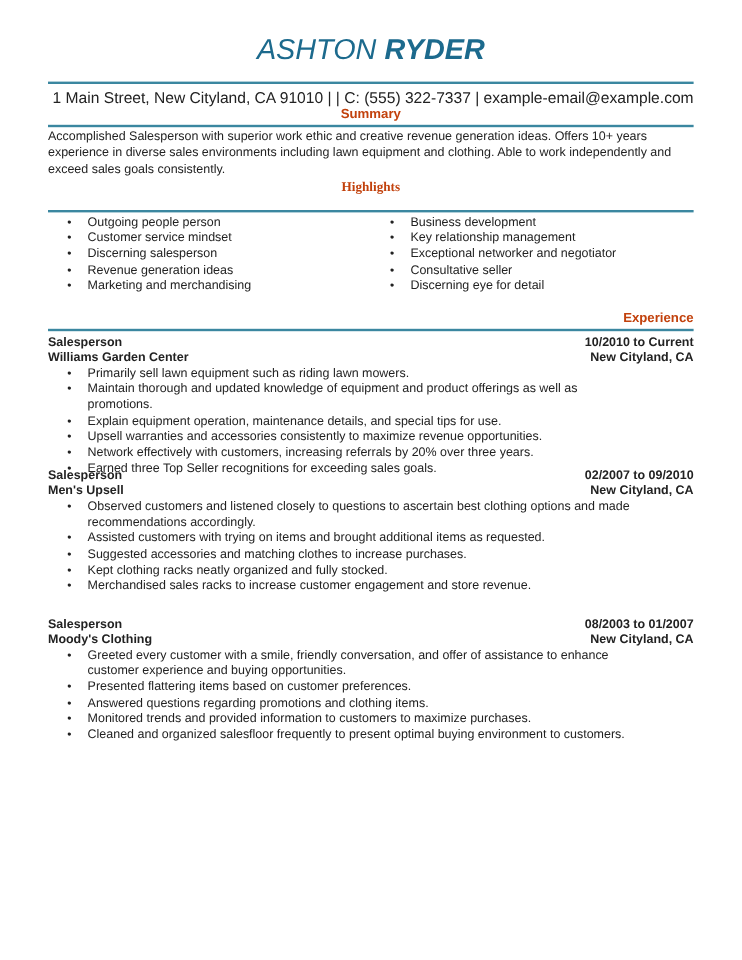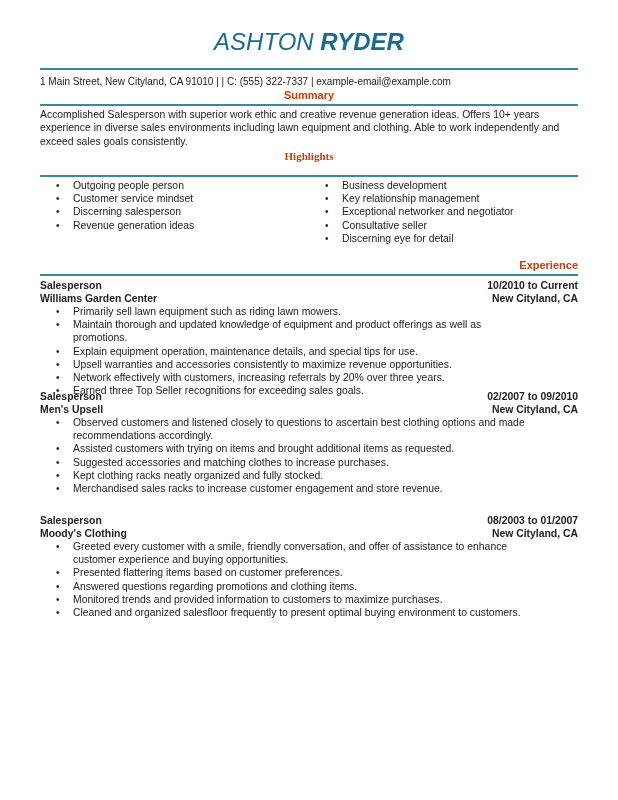--- a/index.html
+++ b/index.html
@@ -3,22 +3,22 @@
 <meta charset="utf-8">
 <style>
   html, body { margin: 0; padding: 0; background: #ffffff; }
   body { width: 618px; height: 800px; position: relative; overflow: hidden;
          font-family: "Liberation Sans", sans-serif; color: #222; }
   .page { position: absolute; left: 40px; width: 538px; top: 0; }
   .name { position: absolute; top: 27px; left: 0; width: 538px; text-align: center;
           font-size: 24px; color: #1c6a8d; letter-spacing: 0px; line-height: 30px; font-style: italic; }
   .name .last { font-weight: bold; }
   .rule { position: absolute; left: 0; width: 538px; height: 2px; background: #3b87a0; }
-  .contact { position: absolute; top: 63px; left: 0; width: 538px; text-align: left;
-             font-size: 10px; line-height: 12px; color: #222; }
+  .contact { position: absolute; top: 63px; left: 0; width: 538px; text-align: right;
+             font-size: 13px; line-height: 12px; color: #222; }
   .sec-title { position: absolute; left: 0; width: 538px; text-align: center;
                font-size: 11px; font-weight: bold; color: #c2410c; line-height: 18px; }
   .para { position: absolute; left: 0; width: 538px; font-size: 10.4px; line-height: 13.3px; color: #222; }
   ul.hl { position: absolute; margin: 0; padding: 0; list-style: none; font-size: 10.4px; line-height: 13.2px; }
   ul.hl li { position: relative; padding-left: 33px; }
   ul.hl li::before { content: "\2022"; position: absolute; left: 16px; top: 0; font-size: 10px; }
   .job { position: absolute; left: 0; width: 538px; }
   .job-row { height: 13px; font-size: 10.4px; font-weight: bold; line-height: 13px; position: relative; }
   .job-row .r { position: absolute; right: 0; top: 0; }
   ul.bul { margin: 0; padding: 0; list-style: none; font-size: 10.4px; line-height: 13.2px; }
@@ -41,20 +41,21 @@
   <div class="rule" style="top:104px;"></div>
   <div class="para" style="top:108px;">Accomplished Salesperson with superior work ethic and creative revenue generation ideas. Offers 10+ years experience in diverse sales environments including lawn equipment and clothing. Able to work independently and exceed sales goals consistently.</div>
 
   <div class="sec-title" style="top:147px;font-family:Liberation Serif, serif;">Highlights</div>
   <div class="rule" style="top:175px;"></div>
   <ul class="hl" style="top:179px; left:0; width:270px;">
     <li>Outgoing people person</li>
     <li>Customer service mindset</li>
     <li>Discerning salesperson</li>
     <li>Revenue generation ideas</li>
+    <li>Marketing and merchandising</li>
   </ul>
   <ul class="hl" style="top:179px; left:269px; width:269px;">
     <li>Business development</li>
     <li>Key relationship management</li>
     <li>Exceptional networker and negotiator</li>
     <li>Consultative seller</li>
     <li>Discerning eye for detail</li>
   </ul>
 
   <div class="sec-title" style="top:256px;text-align:right;">Experience</div>

